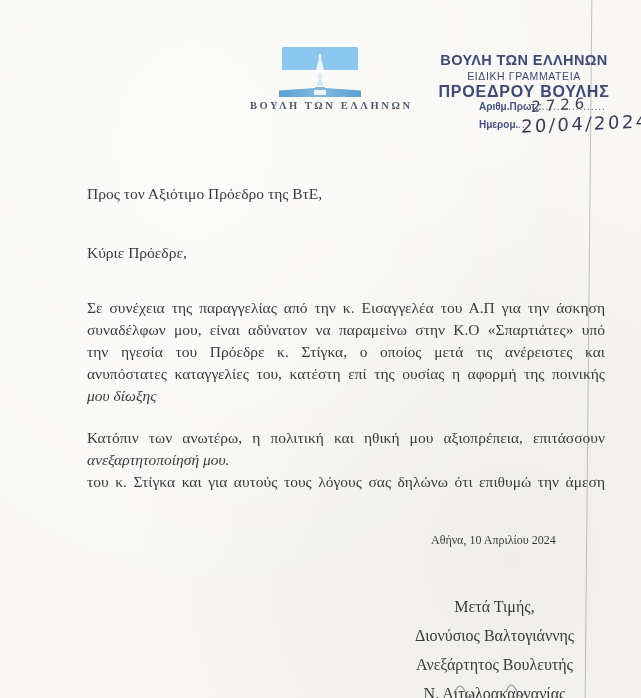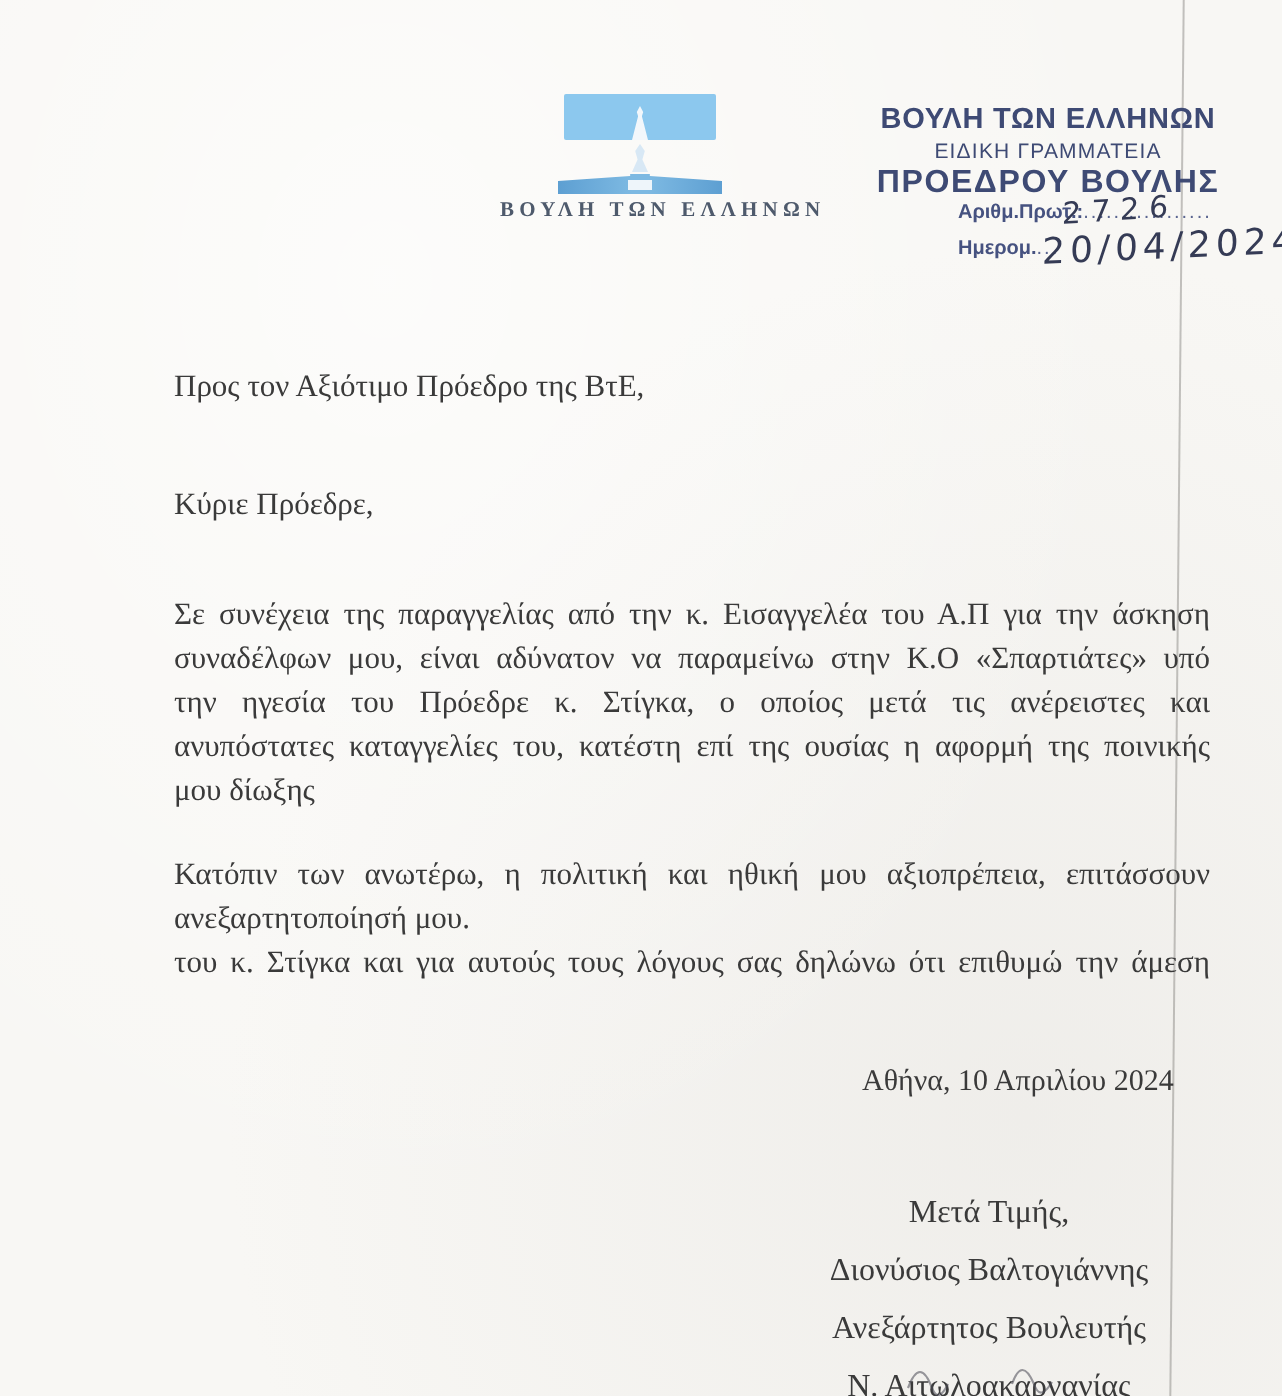--- a/index.html
+++ b/index.html
@@ -79,22 +79,22 @@
     transform:rotate(-2.5deg) skewX(-4deg);
   }
   
   .bodytext{font-size:15.5px;color:#3a3a3a;margin-left:24px;}
   .recipient{position:absolute;left:63px;top:185px;width:520px;}
   .salutation{position:absolute;left:63px;top:244px;width:520px;}
   .para{position:absolute;left:63px;width:518px;}
   .para1{top:297px;}
   .para2{top:427px;}
   .pline{height:22px;line-height:22px;text-align:justify;text-align-last:justify;white-space:normal;}
-  .pline.last{text-align:left;text-align-last:left;}
-  .dateline{position:absolute;left:407px;top:533px;font-size:15px;white-space:nowrap;}
+  .pline.last{text-align:left;text-align-last:left;font-style:italic;}
+  .dateline{position:absolute;left:407px;top:533px;font-size:12px;white-space:nowrap;}
   .sigblock{position:absolute;left:372px;top:592px;width:245px;text-align:center;font-size:16px;}
   .sigline{height:29px;line-height:29px;white-space:nowrap;}
   .sig-scribble{position:absolute;left:68px;top:86px;width:120px;height:24px;opacity:.55;}
 </style>
 </head>
 <body>
 
 <div class="page">
 
   <div class="fold-line"></div>

